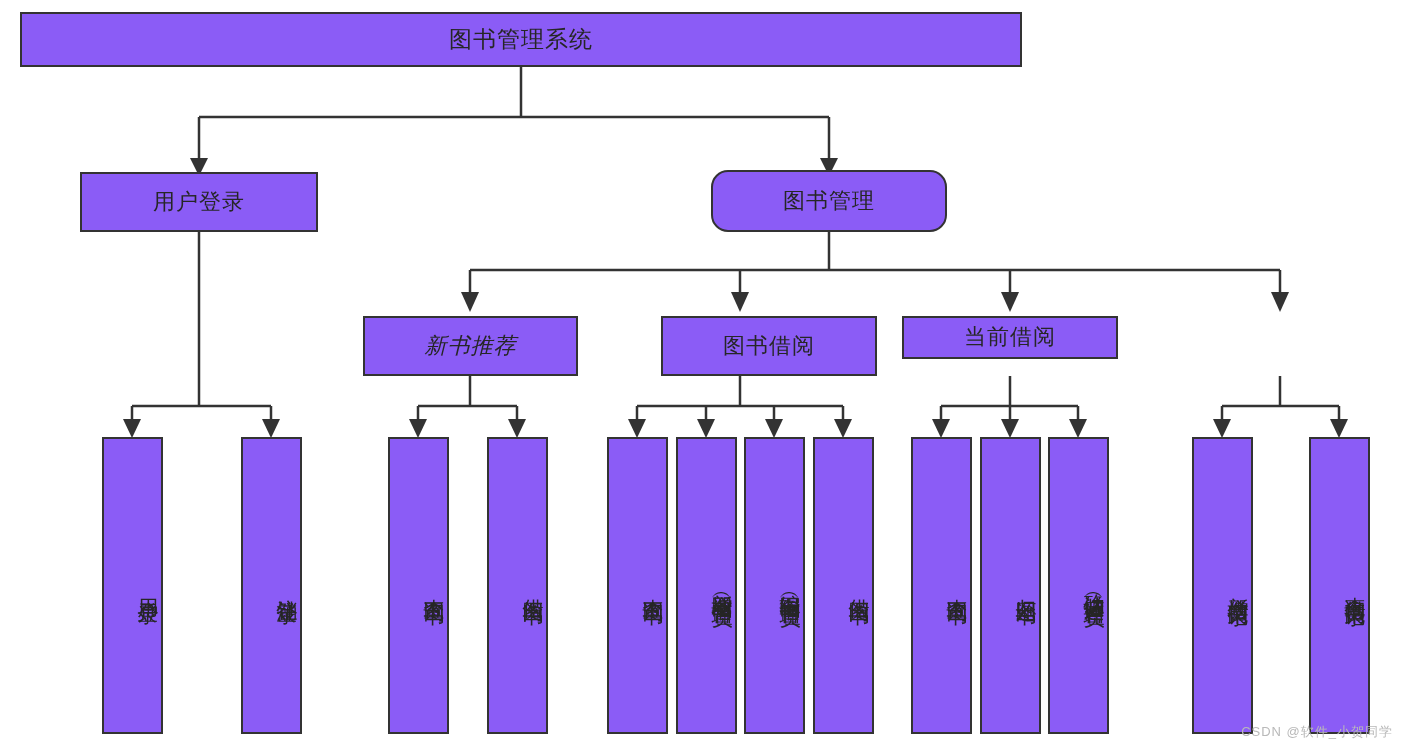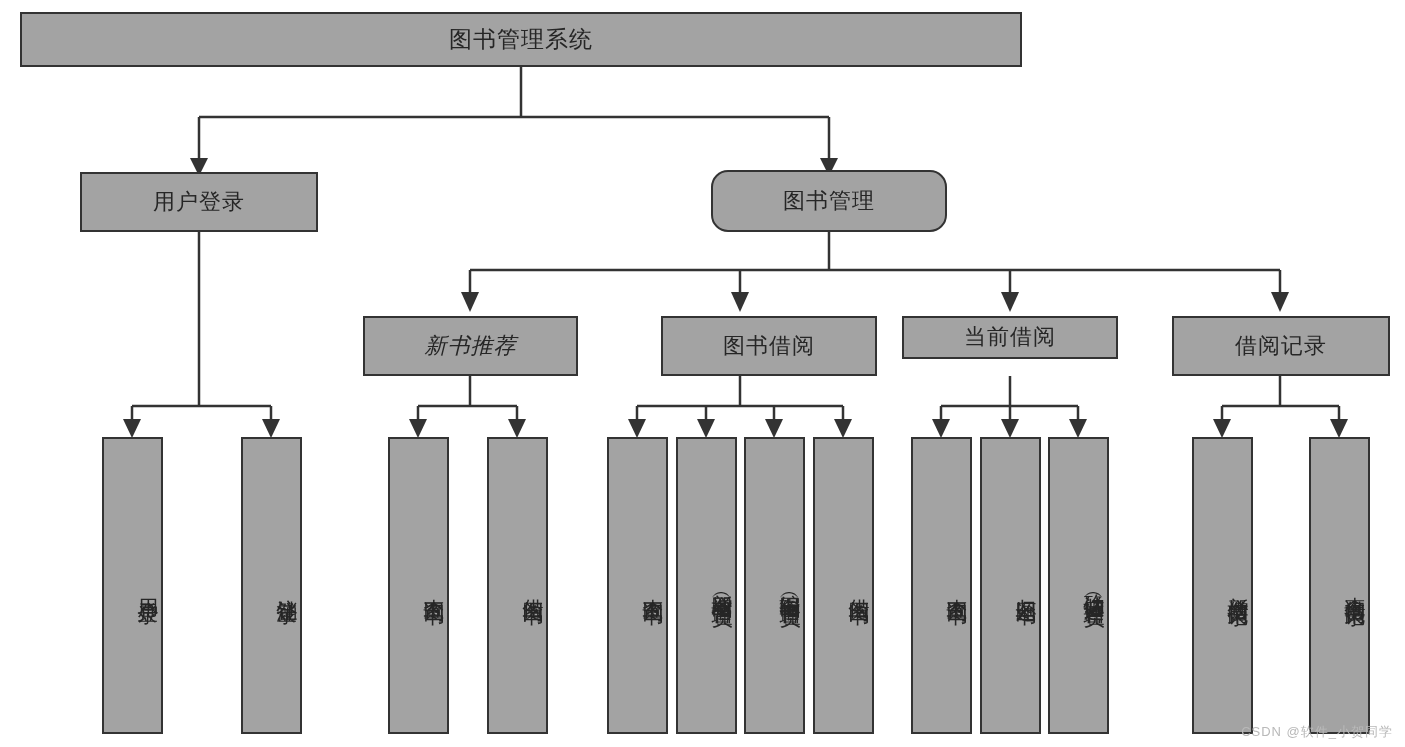--- a/index.html
+++ b/index.html
@@ -3,21 +3,21 @@
 <meta charset="utf-8">
 <style>
   html,body{margin:0;padding:0;background:#ffffff;}
   body{width:1405px;height:747px;font-family:"Liberation Sans","DejaVu Sans",sans-serif;}
   #canvas{position:relative;width:1405px;height:747px;background:#ffffff;overflow:hidden;}
 
   .node{
     position:absolute;
     box-sizing:border-box;
     border:2.5px solid #333333;
-    background:#a3a3a3;
+    background:#8b5cf6;
     display:flex;
     align-items:center;
     justify-content:center;
     color:#262626;
   }
   .node.horiz{
     font-size:22px;
     letter-spacing:1px;
     line-height:1.2;
   }
@@ -115,21 +115,20 @@
   </svg>
 
   <div class="node horiz root" style="left:20px;top:12px;width:1002px;height:55px;">图书管理系统</div>
 
   <div class="node horiz" style="left:80px;top:172px;width:238px;height:60px;">用户登录</div>
   <div class="node horiz" style="left:711px;top:170px;width:236px;height:62px;border-radius:17px;">图书管理</div>
 
   <div class="node horiz" style="left:363px;top:316px;width:215px;height:60px;font-style:italic;">新书推荐</div>
   <div class="node horiz" style="left:632px;top:316px;width:216px;height:60px;margin-left:29px;">图书借阅</div>
   <div class="node horiz" style="left:902px;top:316px;width:216px;height:43px;">当前借阅</div>
-  <div class="node horiz" style="left:1172px;top:316px;width:218px;height:60px;">借阅记录</div>
 
   <div class="node vert" style="left:102px;top:437px;width:61px;height:297px;">用户登录</div>
   <div class="node vert" style="left:241px;top:437px;width:61px;height:297px;">注销登录</div>
 
   <div class="node vert" style="left:388px;top:437px;width:61px;height:297px;">查询图书</div>
   <div class="node vert" style="left:487px;top:437px;width:61px;height:297px;">借阅图书</div>
 
   <div class="node vert" style="left:607px;top:437px;width:61px;height:297px;">查询图书</div>
   <div class="node vert" style="left:676px;top:437px;width:61px;height:297px;">新增图书（管理员）</div>
   <div class="node vert" style="left:744px;top:437px;width:61px;height:297px;">编辑图书（管理员）</div>

